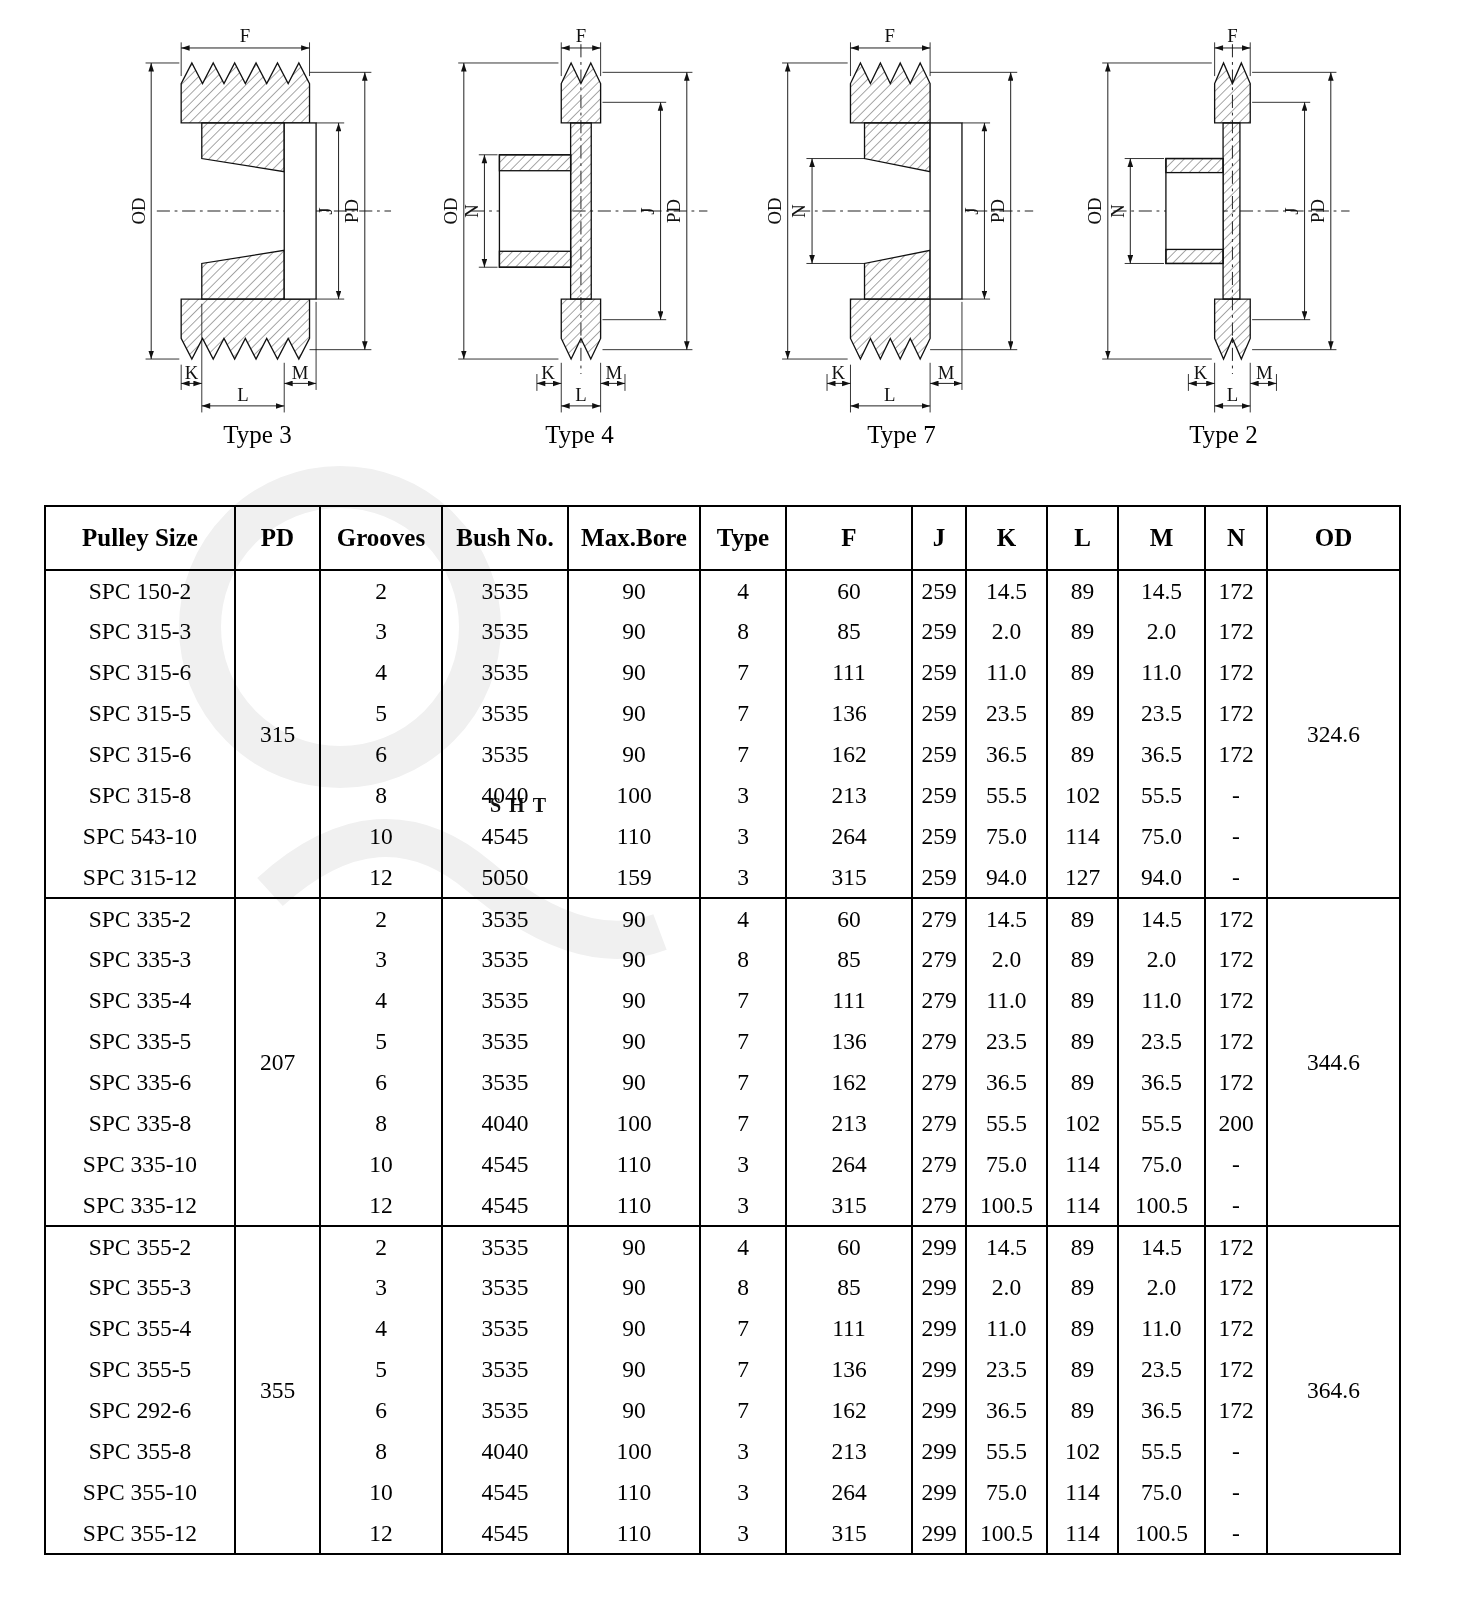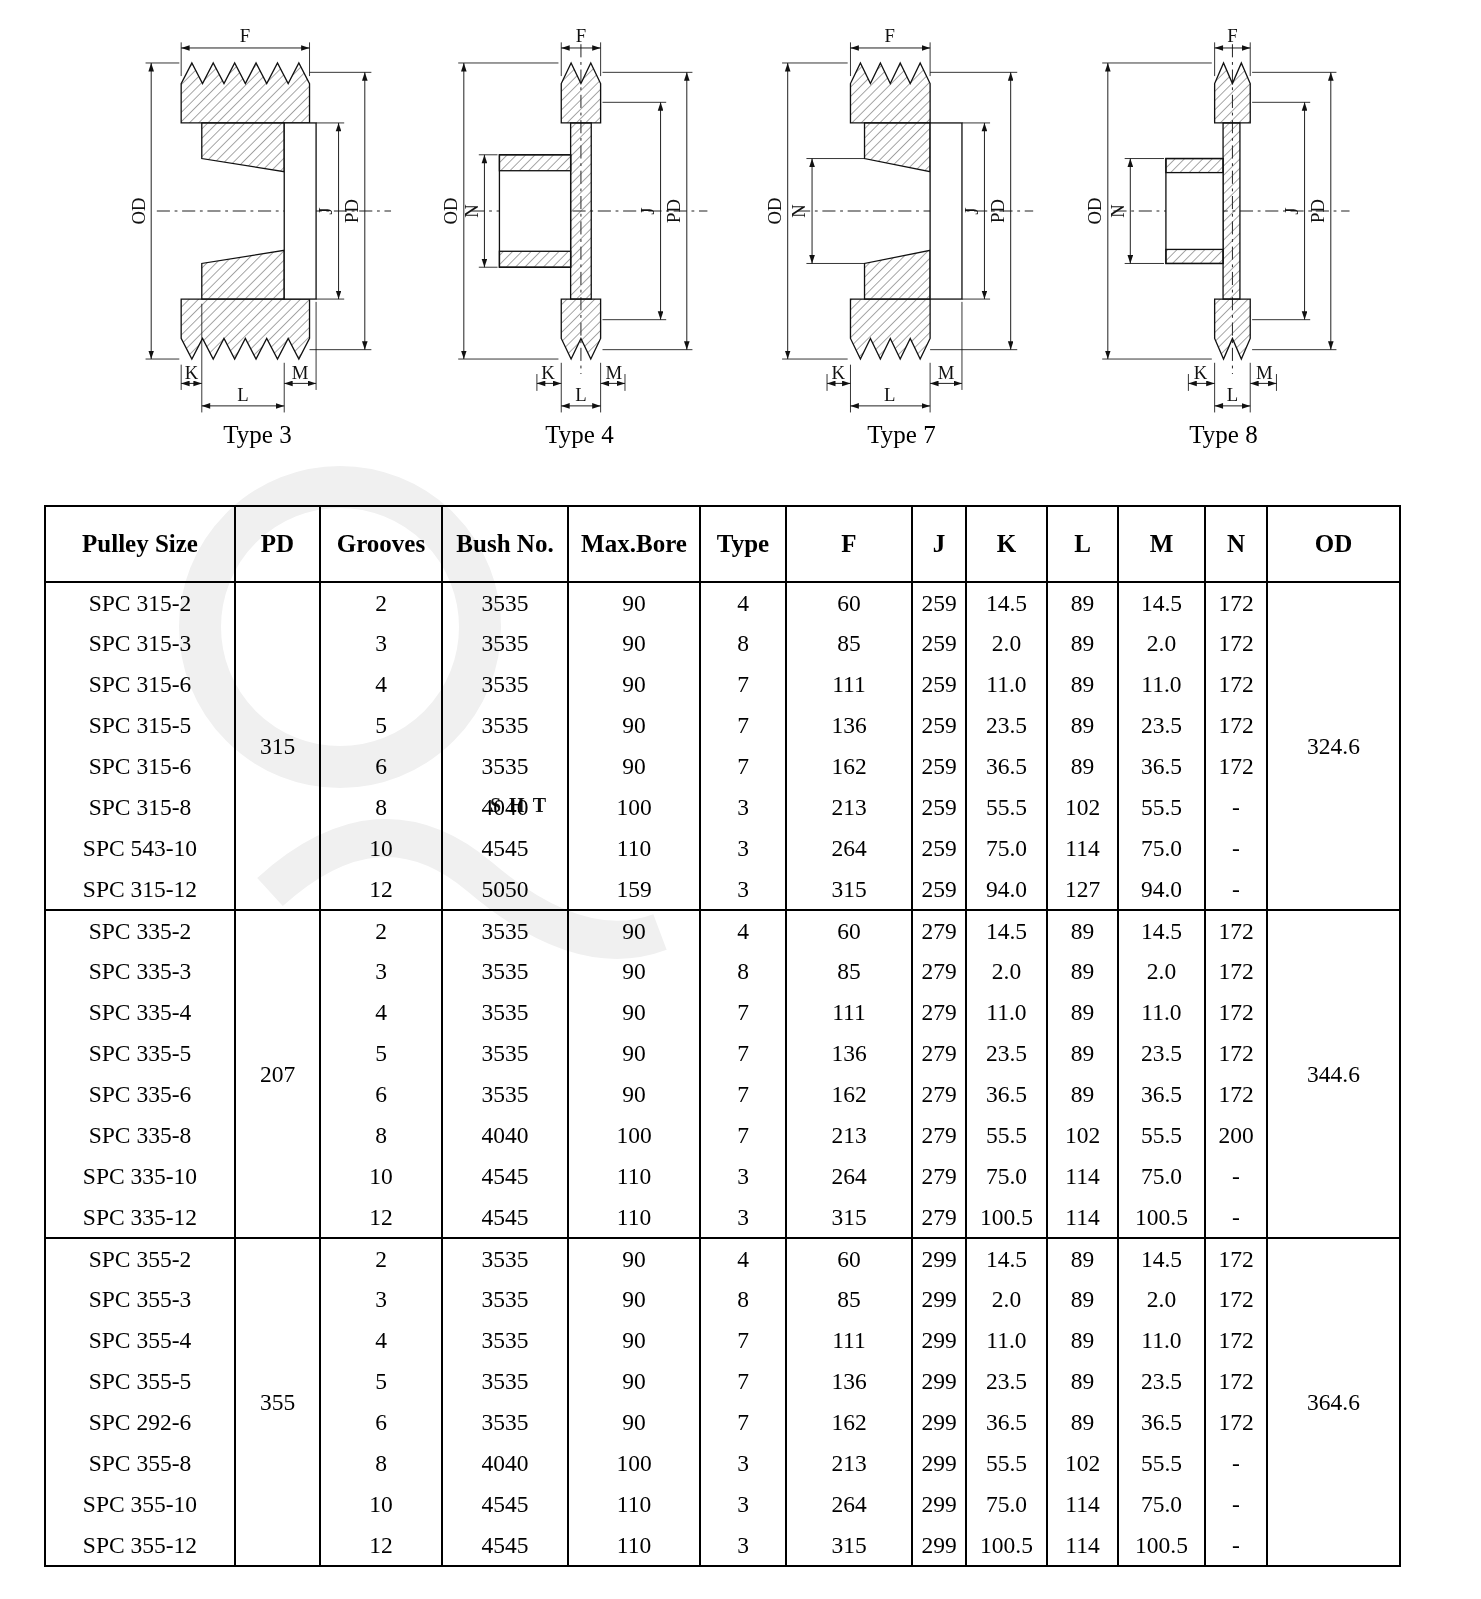--- a/index.html
+++ b/index.html
@@ -8,21 +8,21 @@
     width:1481px; height:1599px; background:#ffffff; position:relative; overflow:hidden;
     font-family:"Liberation Serif","DejaVu Serif",serif; color:#000;
   }
   .diagrams { display:flex; justify-content:center; gap:14px; padding-top:18px; position:relative; z-index:1; }
   .figure { width:308px; display:flex; flex-direction:column; align-items:center; }
   .caption { font-size:25px; margin-top:2px;text-align:center; }
   svg text { font-family:"Liberation Serif","DejaVu Serif",serif; font-size:20px; fill:#111; }
   .table-wrap { position:relative; z-index:1; margin:56px 0 0 44px; }
   table { border-collapse:collapse; table-layout:fixed; width:1356px; border:2.5px solid #000; background:transparent; }
   th,td { border-left:2px solid #000; border-right:2px solid #000; text-align:center; vertical-align:middle; padding:0 2px; }
-  th { font-size:25px; font-weight:bold; height:76px; border-bottom:2.5px solid #000; }
+  th { font-size:25px; font-weight:bold; height:64px; border-bottom:2.5px solid #000; }
   td { font-size:23.5px; height:41px; }
   tr.group-start td { border-top:2.5px solid #000;margin-left:23px; }
   .watermark { position:absolute; left:140px; top:372px; z-index:0; }
 </style>
 </head>
 <body>
 
 <div class="watermark">
   <svg width="960" height="680" viewBox="0 0 960 680">
     <g fill="none" stroke="#f0f0f0">
@@ -261,21 +261,21 @@
       </g>
       <text x="169" y="26" text-anchor="middle">F</text>
       <text x="29" y="206" text-anchor="middle" transform="rotate(-90 29 206)">OD</text>
       <text x="53" y="206" text-anchor="middle" transform="rotate(-90 53 206)">N</text>
       <text x="239" y="206" text-anchor="middle" transform="rotate(-90 239 206)">J</text>
       <text x="267" y="206" text-anchor="middle" transform="rotate(-90 267 206)">PD</text>
       <text x="135" y="385" text-anchor="middle">K</text>
       <text x="169" y="409" text-anchor="middle">L</text>
       <text x="203" y="385" text-anchor="middle">M</text>
     </svg>
-    <div class="caption">Type 8</div>
+    <div class="caption">Type 2</div>
   </div>
 
 </div>
 
 <div class="table-wrap">
   <table>
     <colgroup>
       <col style="width:190px">
         <col style="width:85px">
         <col style="width:122px">
@@ -302,21 +302,21 @@
           <th>J</th>
           <th>K</th>
           <th>L</th>
           <th>M</th>
           <th>N</th>
           <th>OD</th>
         </tr>
       </thead>
     <tbody>
         <tr>
-          <td>SPC 315-2</td>
+          <td>SPC 150-2</td>
           <td rowspan="8">315</td>
           <td>2</td>
           <td>3535</td>
           <td>90</td>
           <td>4</td>
           <td>60</td>
           <td>259</td>
           <td>14.5</td>
           <td>89</td>
           <td>14.5</td>

